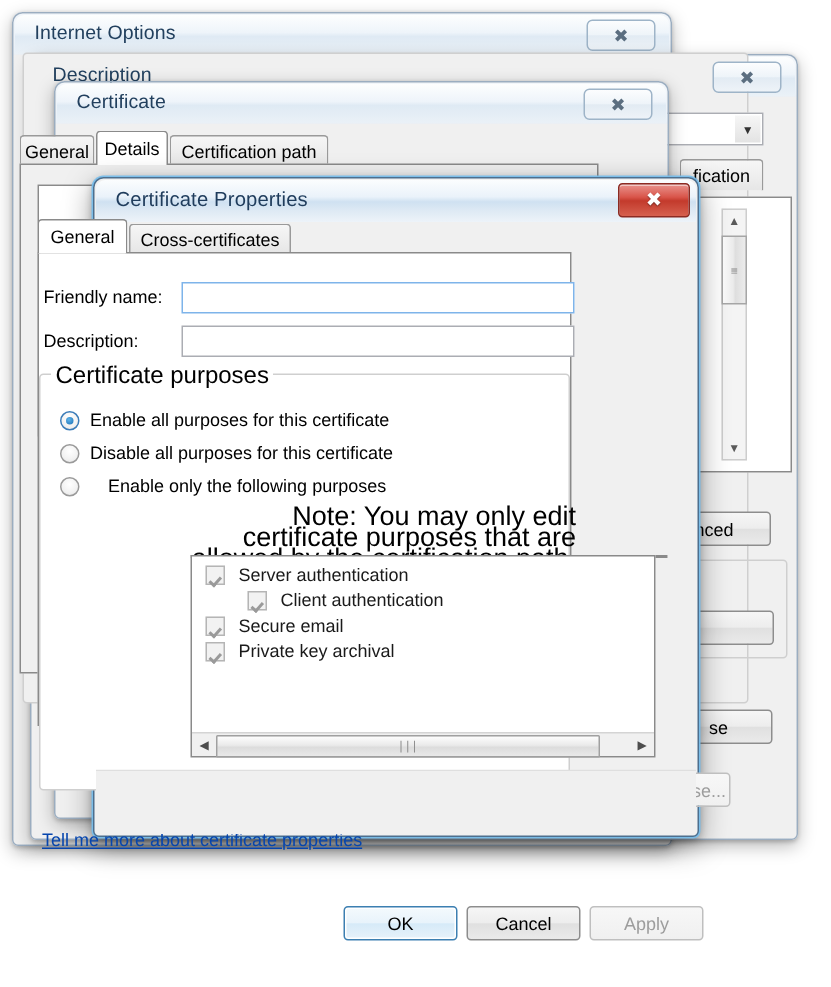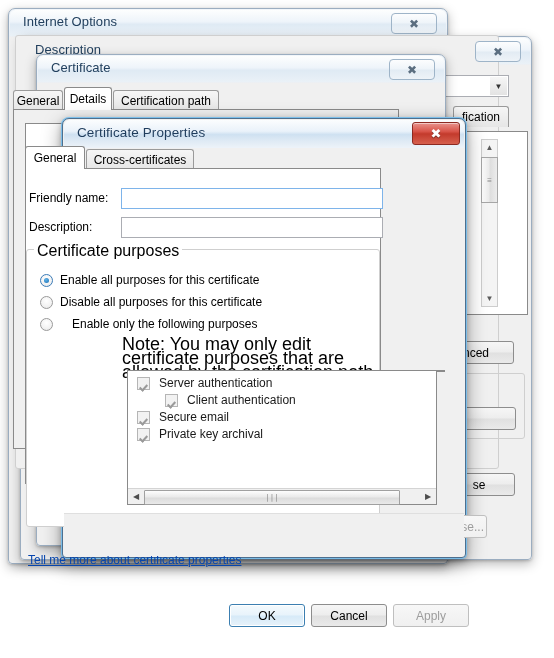--- a/index.html
+++ b/index.html
@@ -222,21 +222,21 @@
       <div class="tab" style="left:100px;width:106px;">
         <span>Certification path</span>
       </div>
     </div>
 
     <div class="panel" style="left: -24px; top: 54px; width: 386px; height: 340px; background: rgb(240, 240, 240);"></div>
     <div class="panel" style="left: -12px; top: 68px; width: 362px; height: 168px;"></div>
     <div class="btn" style="left: 114px; top: 370px; width: 92px;"></div>
   </div>
 
-  <div class="win active" style="left:62px;top:118px;width:404px;height:440px;z-index:10;">
+  <div class="win active" style="left:62px;top:118px;width:404px;height:440px;z-index:10;text-align:right;">
 
     <div class="wtitle">Certificate Properties</div>
     <div class="xbtn red" style="right:5px;">
       <span class="g">✖</span>
     </div>
 
     <div class="tabstrip" style="left: -38px; top: 27px; width: 356px; height: 23px; position: absolute;">
       <div class="tab sel" style="left:0px;width:60px;">
         <span>General</span>
       </div>

